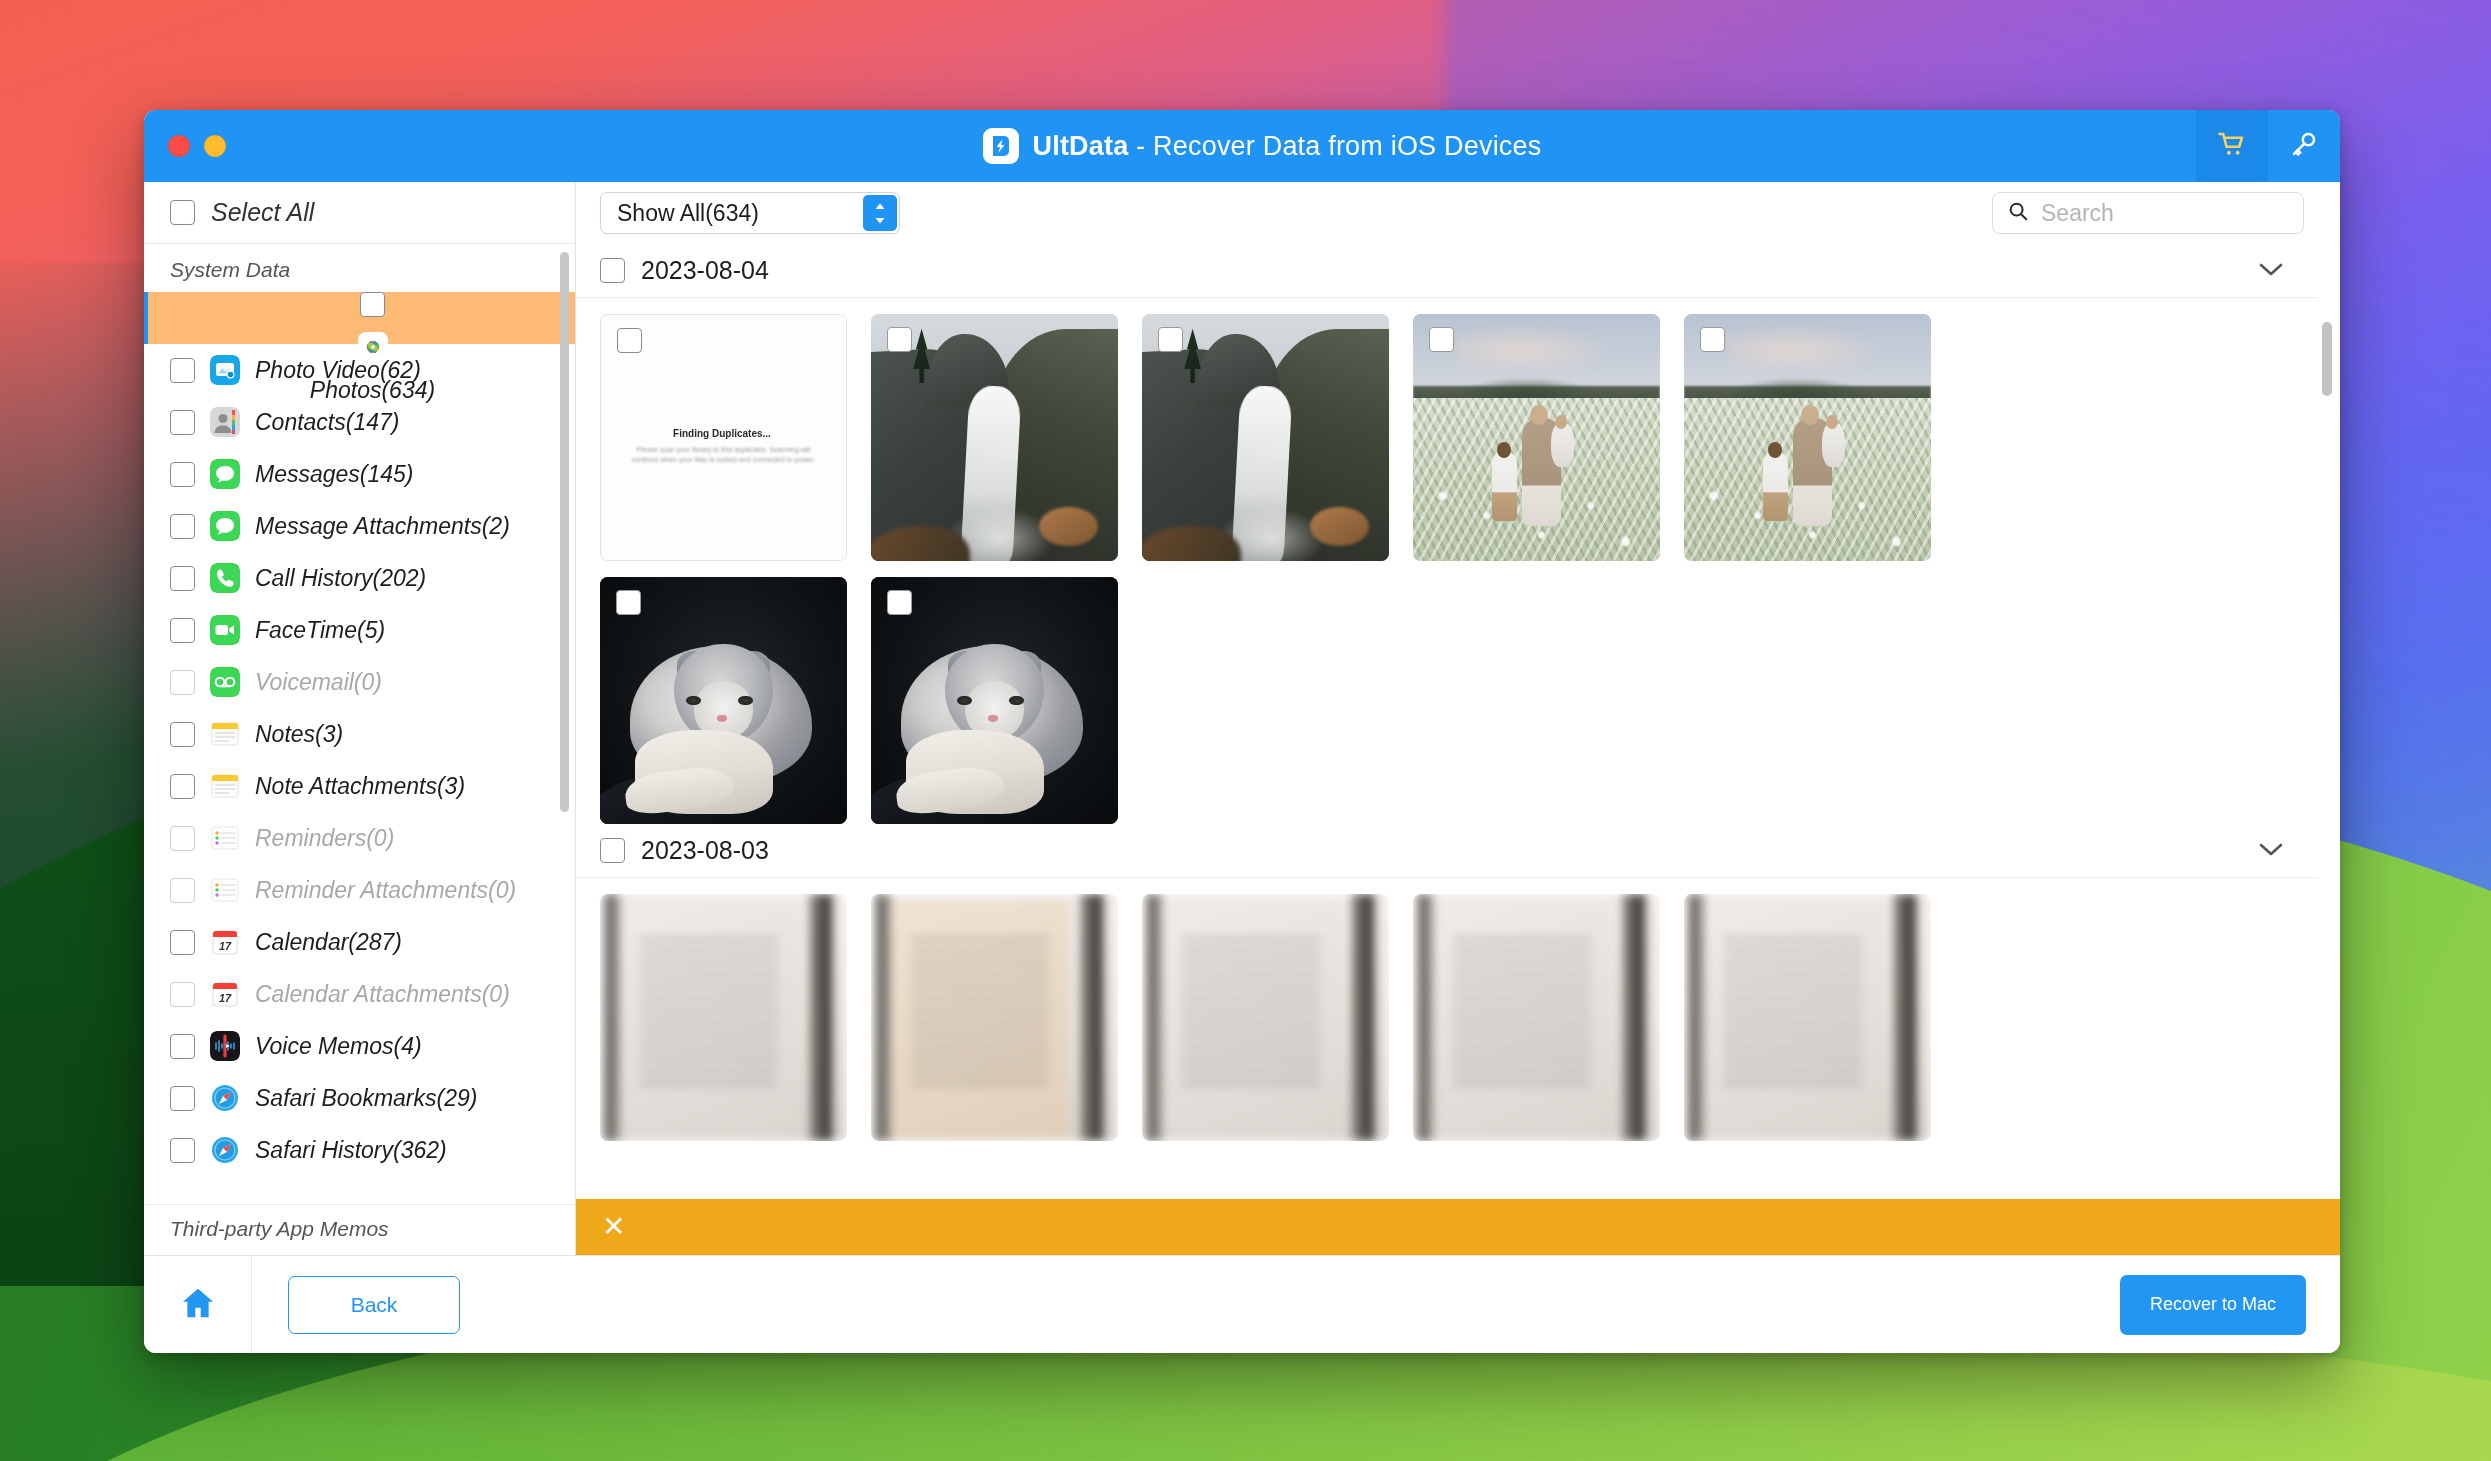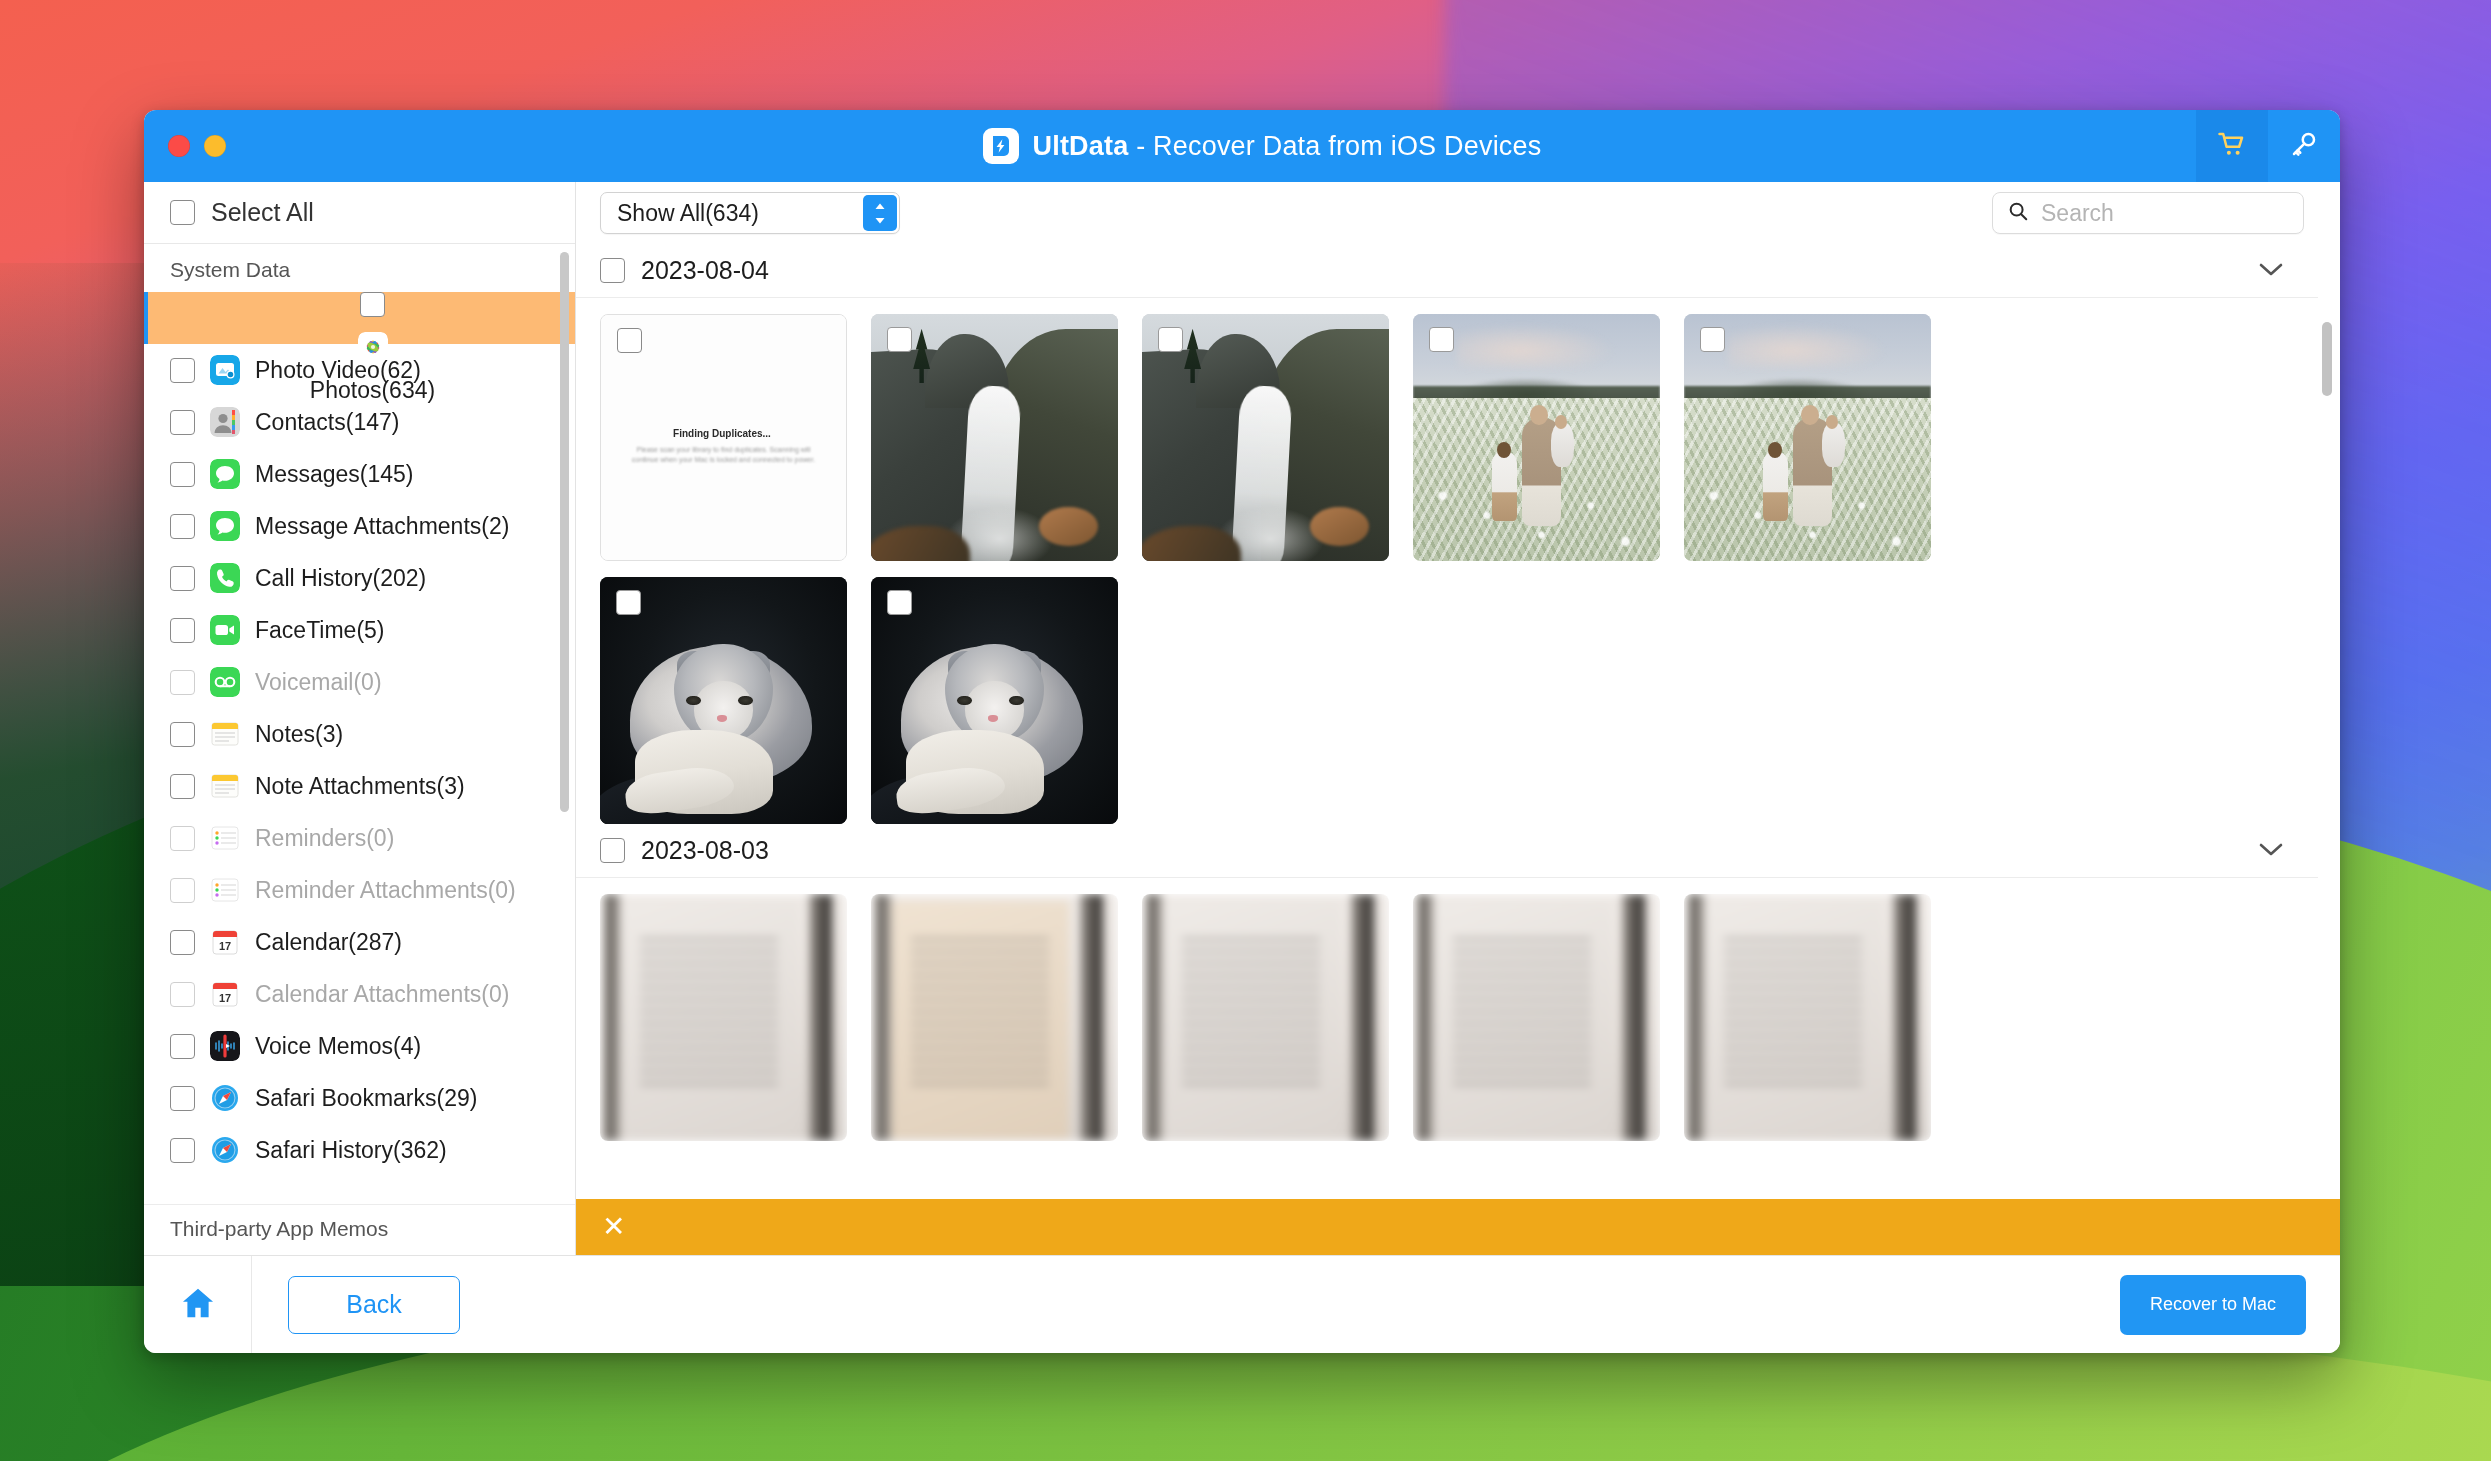--- a/index.html
+++ b/index.html
@@ -138,20 +138,21 @@
 
   
   .sidebar {
     width: 432px;
     flex: 0 0 432px;
     border-right: 1px solid #e3e3e3;
     display: flex;
     flex-direction: column;
     background: #ffffff;
     min-height: 0;
+    font-style: italic;
   }
   .select-all-row {
     height: 62px;
     flex: 0 0 62px;
     display: flex; align-items: center;
     padding-left: 26px;
     gap: 16px;
     border-bottom: 1px solid #e8e8e8;
   }
   .cb {
@@ -597,21 +598,21 @@
     border-right: 1px solid #e8e8e8;
     cursor: pointer;
   }
   .back-btn {
     margin-left: 36px;
     width: 172px; height: 58px;
     border: 1.6px solid #1f94f5;
     border-radius: 7px;
     background: #fff;
     color: #1f94f5;
-    font-size: 25px;
+    font-size: 21px;
     display: flex; align-items: center; justify-content: center;
     cursor: pointer;
     font-family: "Liberation Sans", sans-serif;
   }
   .spacer { flex: 1 1 auto; }
   .recover-btn {
     height: 60px;
     padding: 0 30px;
     background: #2196f3;
     border: none;

